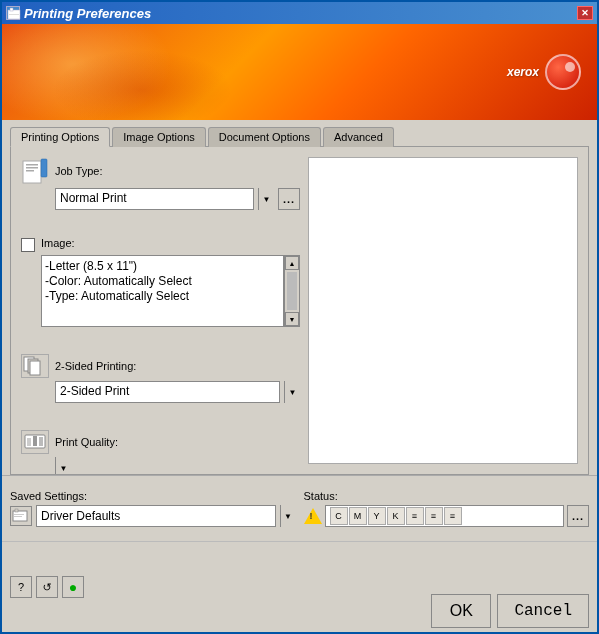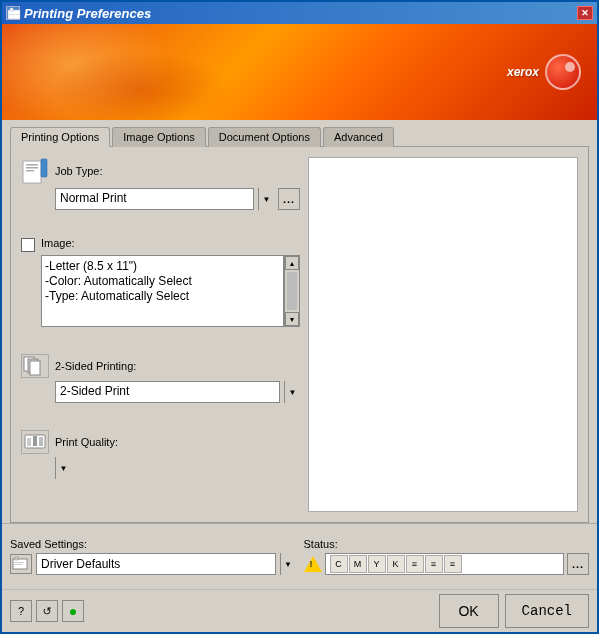--- a/index.html
+++ b/index.html
@@ -424,24 +424,25 @@
       display: flex;
       gap: 6px;
     }
 
     .btn {
       height: 24px;
       padding: 16px 16px;
       background: #d4d0c8;
       border: 1px solid #888;
       cursor: pointer;
-      font-size: 14px;
-      display: flex;
-      align-items: center;
-      justify-content: center;
+      font-size: 16px;
+      display: flex;
+      align-items: center;
+      justify-content: center;
+      margin-top: 48px;
     }
 
     .btn-ok {
       min-width: 60px;
     }
 
     .btn-cancel {
       min-width: 60px;
       font-family: Liberation Mono, monospace;
     }

